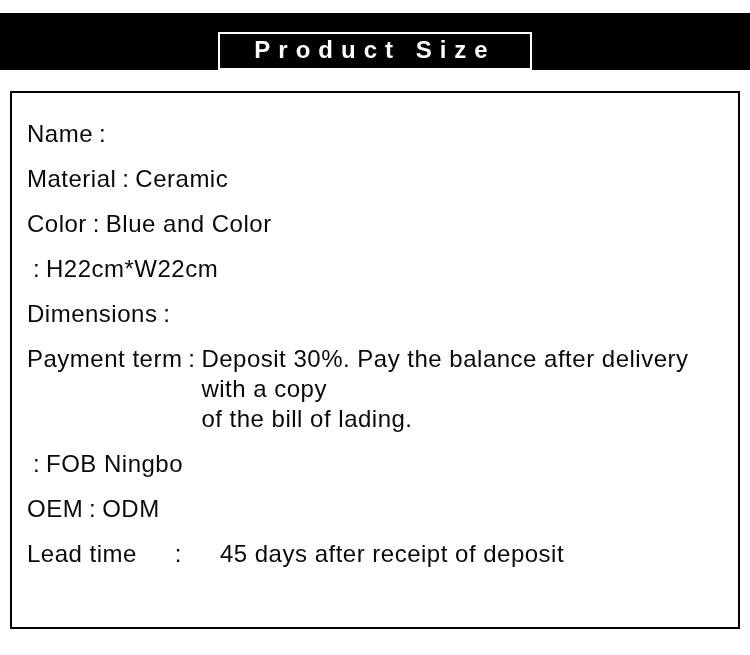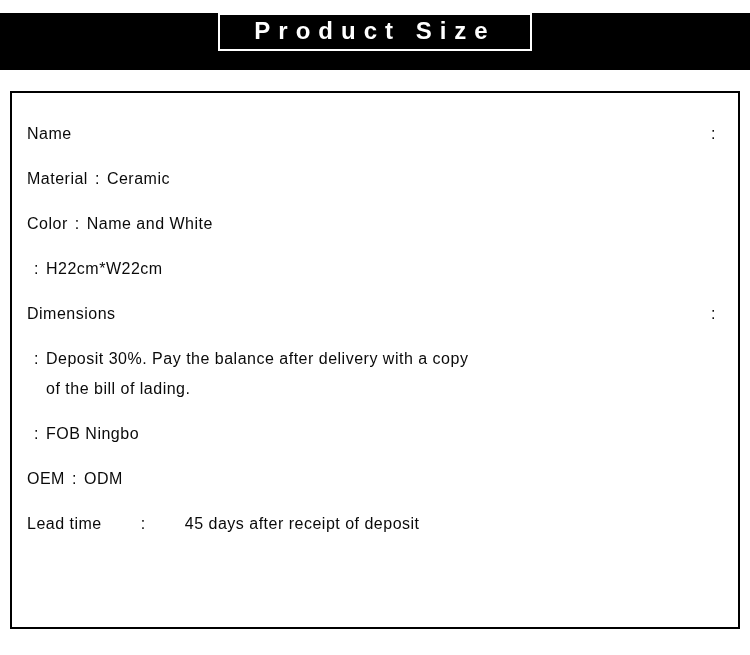--- a/index.html
+++ b/index.html
@@ -14,21 +14,21 @@
     font-family: "Liberation Sans", "DejaVu Sans", sans-serif;
     color: #0a0a0a;
     overflow: hidden;
   }
   .header-bar {
     margin-top: 13px;
     height: 57px;
     width: 750px;
     background: #000000;
     display: flex;
-    align-items: flex-start;
+    align-items: flex-end;
     justify-content: center;
   }
   .title-box {
     border: 2px solid #ffffff;
     padding: 2px 34px 4px 34px;
     display: inline-block;
   }
   .page-title {
     color: #ffffff;
     font-size: 24px;
@@ -42,25 +42,24 @@
     width: 730px;
     min-height: 538px;
     box-sizing: border-box;
     border: 2px solid #000000;
     background: #ffffff;
     padding: 26px 15px 18px 15px;
   }
   .row {
     display: flex;
     align-items: flex-start;
-    font-size: 16px;
+    font-size: 24px;
     line-height: 30px;
     letter-spacing: 0.5px;
     margin-bottom: 15px;
-    justify-content: space-between;
   }
   .row:last-child {
     margin-bottom: 0;
     gap: 32px;
   }
   .lbl {
     white-space: nowrap;
     flex: 0 0 auto;
   }
   .colon {
@@ -92,34 +91,35 @@
 
   <div class="row">
     <span class="lbl">Material</span>
     <span class="colon">:</span>
     <div class="val">Ceramic</div>
   </div>
 
   <div class="row">
     <span class="lbl">Color</span>
     <span class="colon">:</span>
-    <div class="val">Name and White</div>
+    <div class="val">Blue and Color</div>
   </div>
 
   <div class="row">
     <span class="colon">:</span>
     <div class="val">H22cm*W22cm</div>
   </div>
 
   <div class="row">
     <span class="lbl">Dimensions</span>
     <span class="colon">:</span>
   </div>
 
   <div class="row">
+    <span class="lbl">Payment term</span>
     <span class="colon">:</span>
     <div class="val">Deposit 30%. Pay the balance after delivery with a copy
 of the bill of lading.</div>
   </div>
 
   <div class="row">
     <span class="colon">:</span>
     <div class="val">FOB Ningbo</div>
   </div>
 

